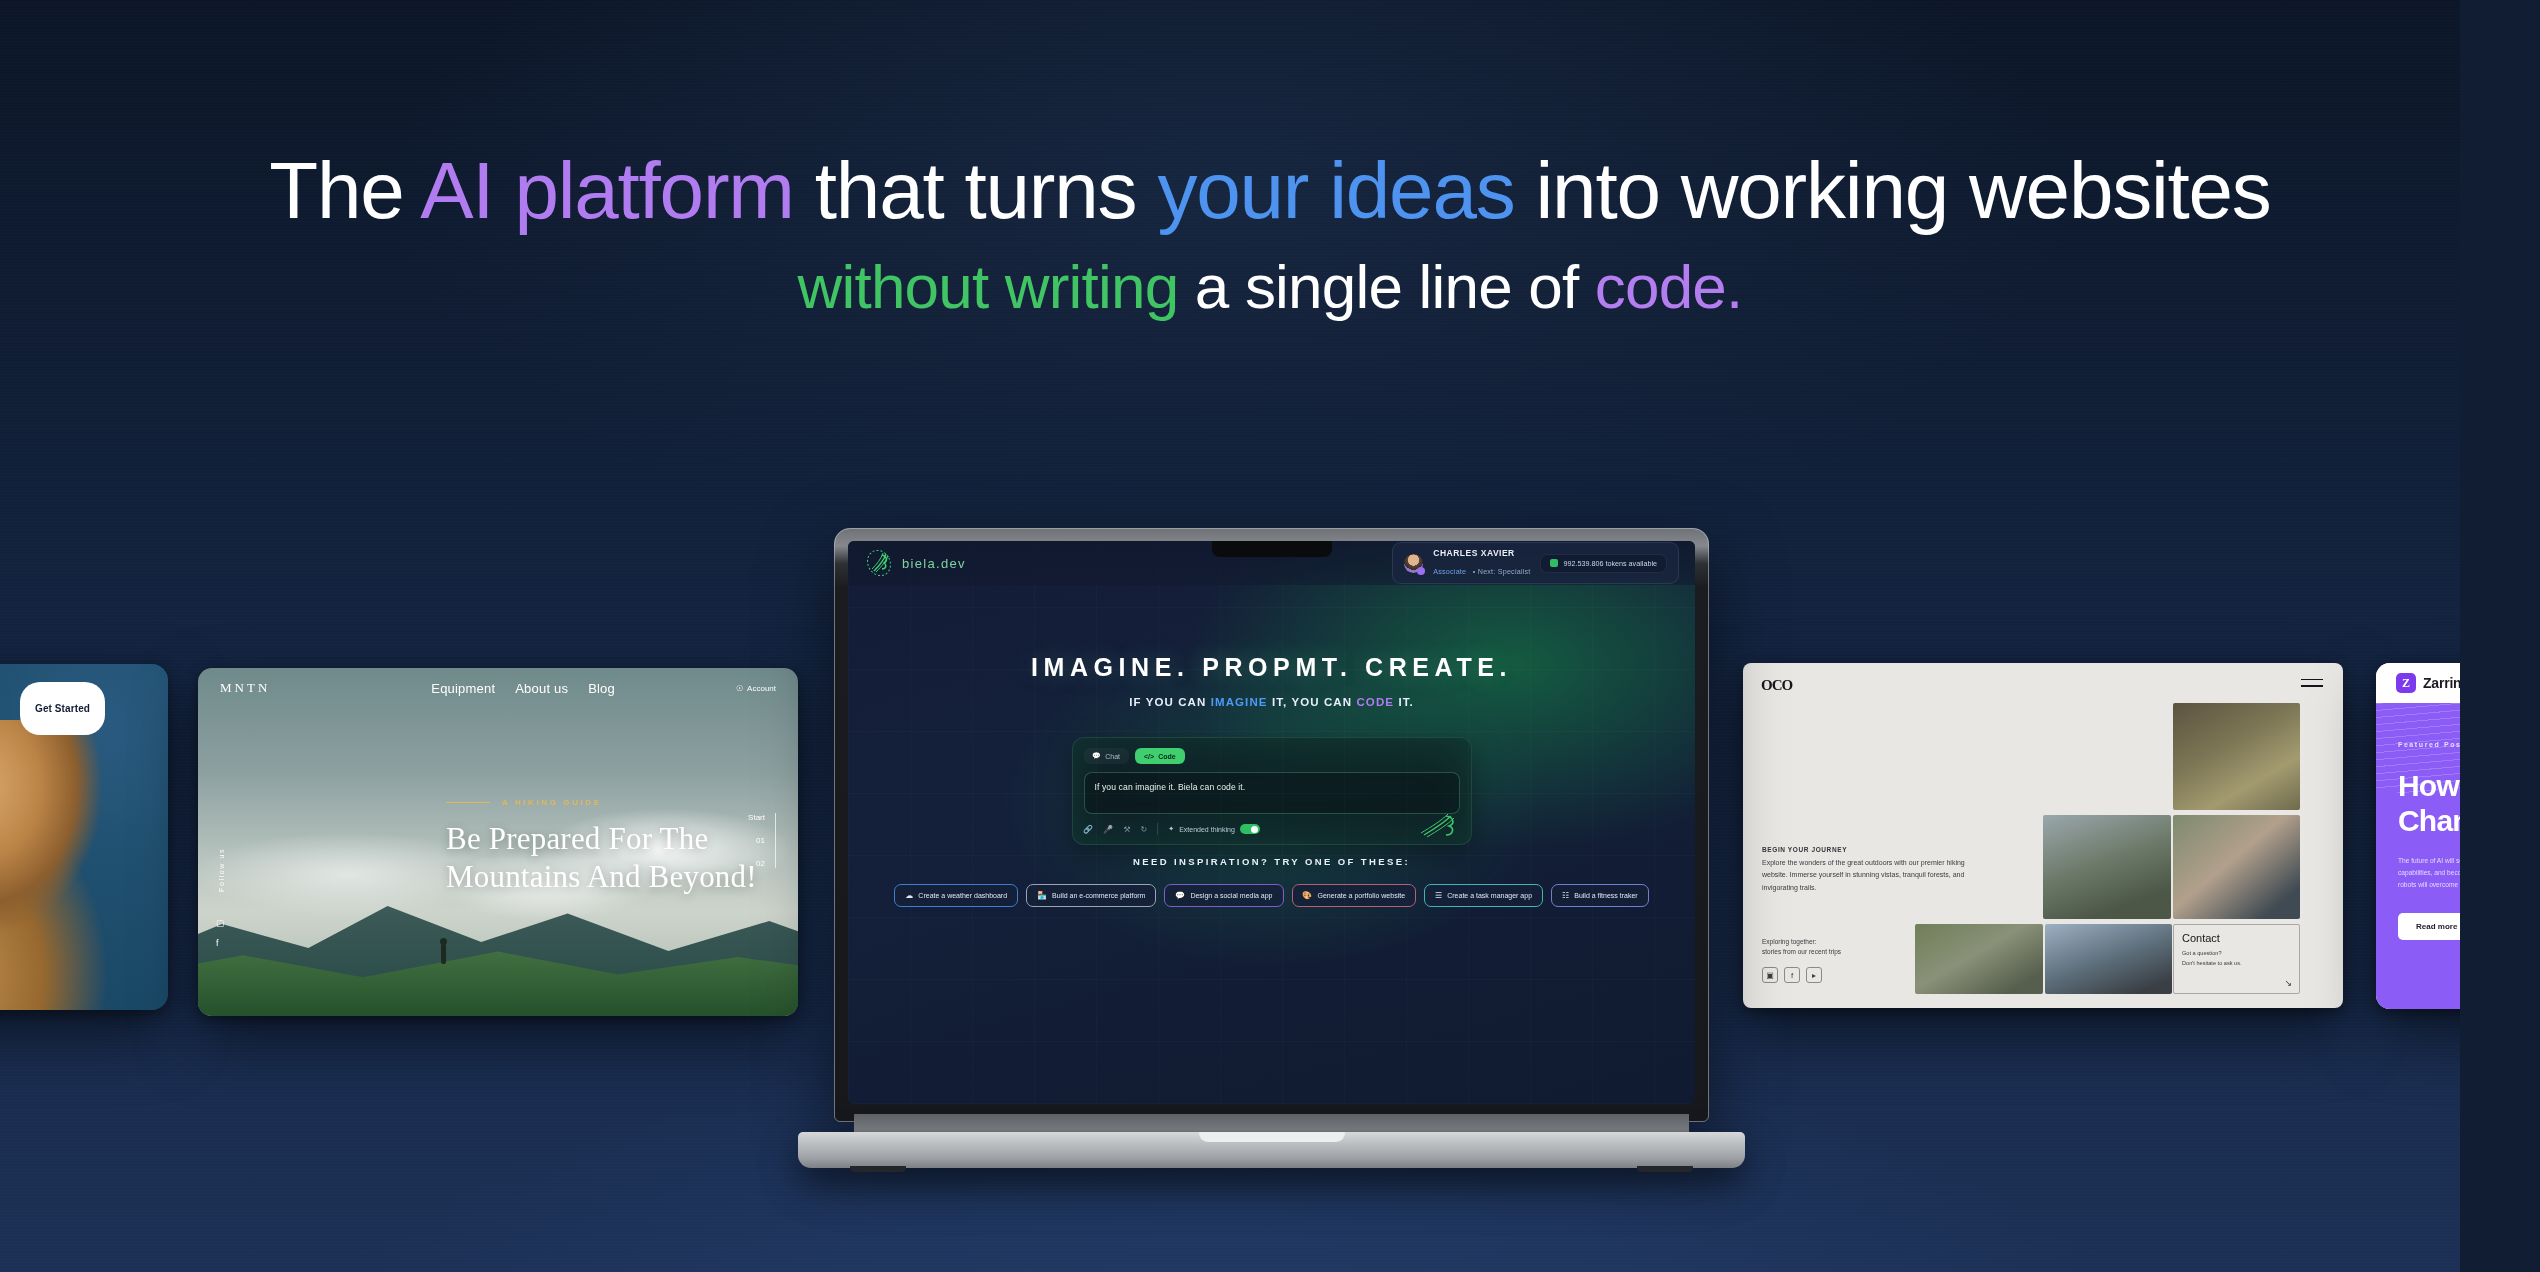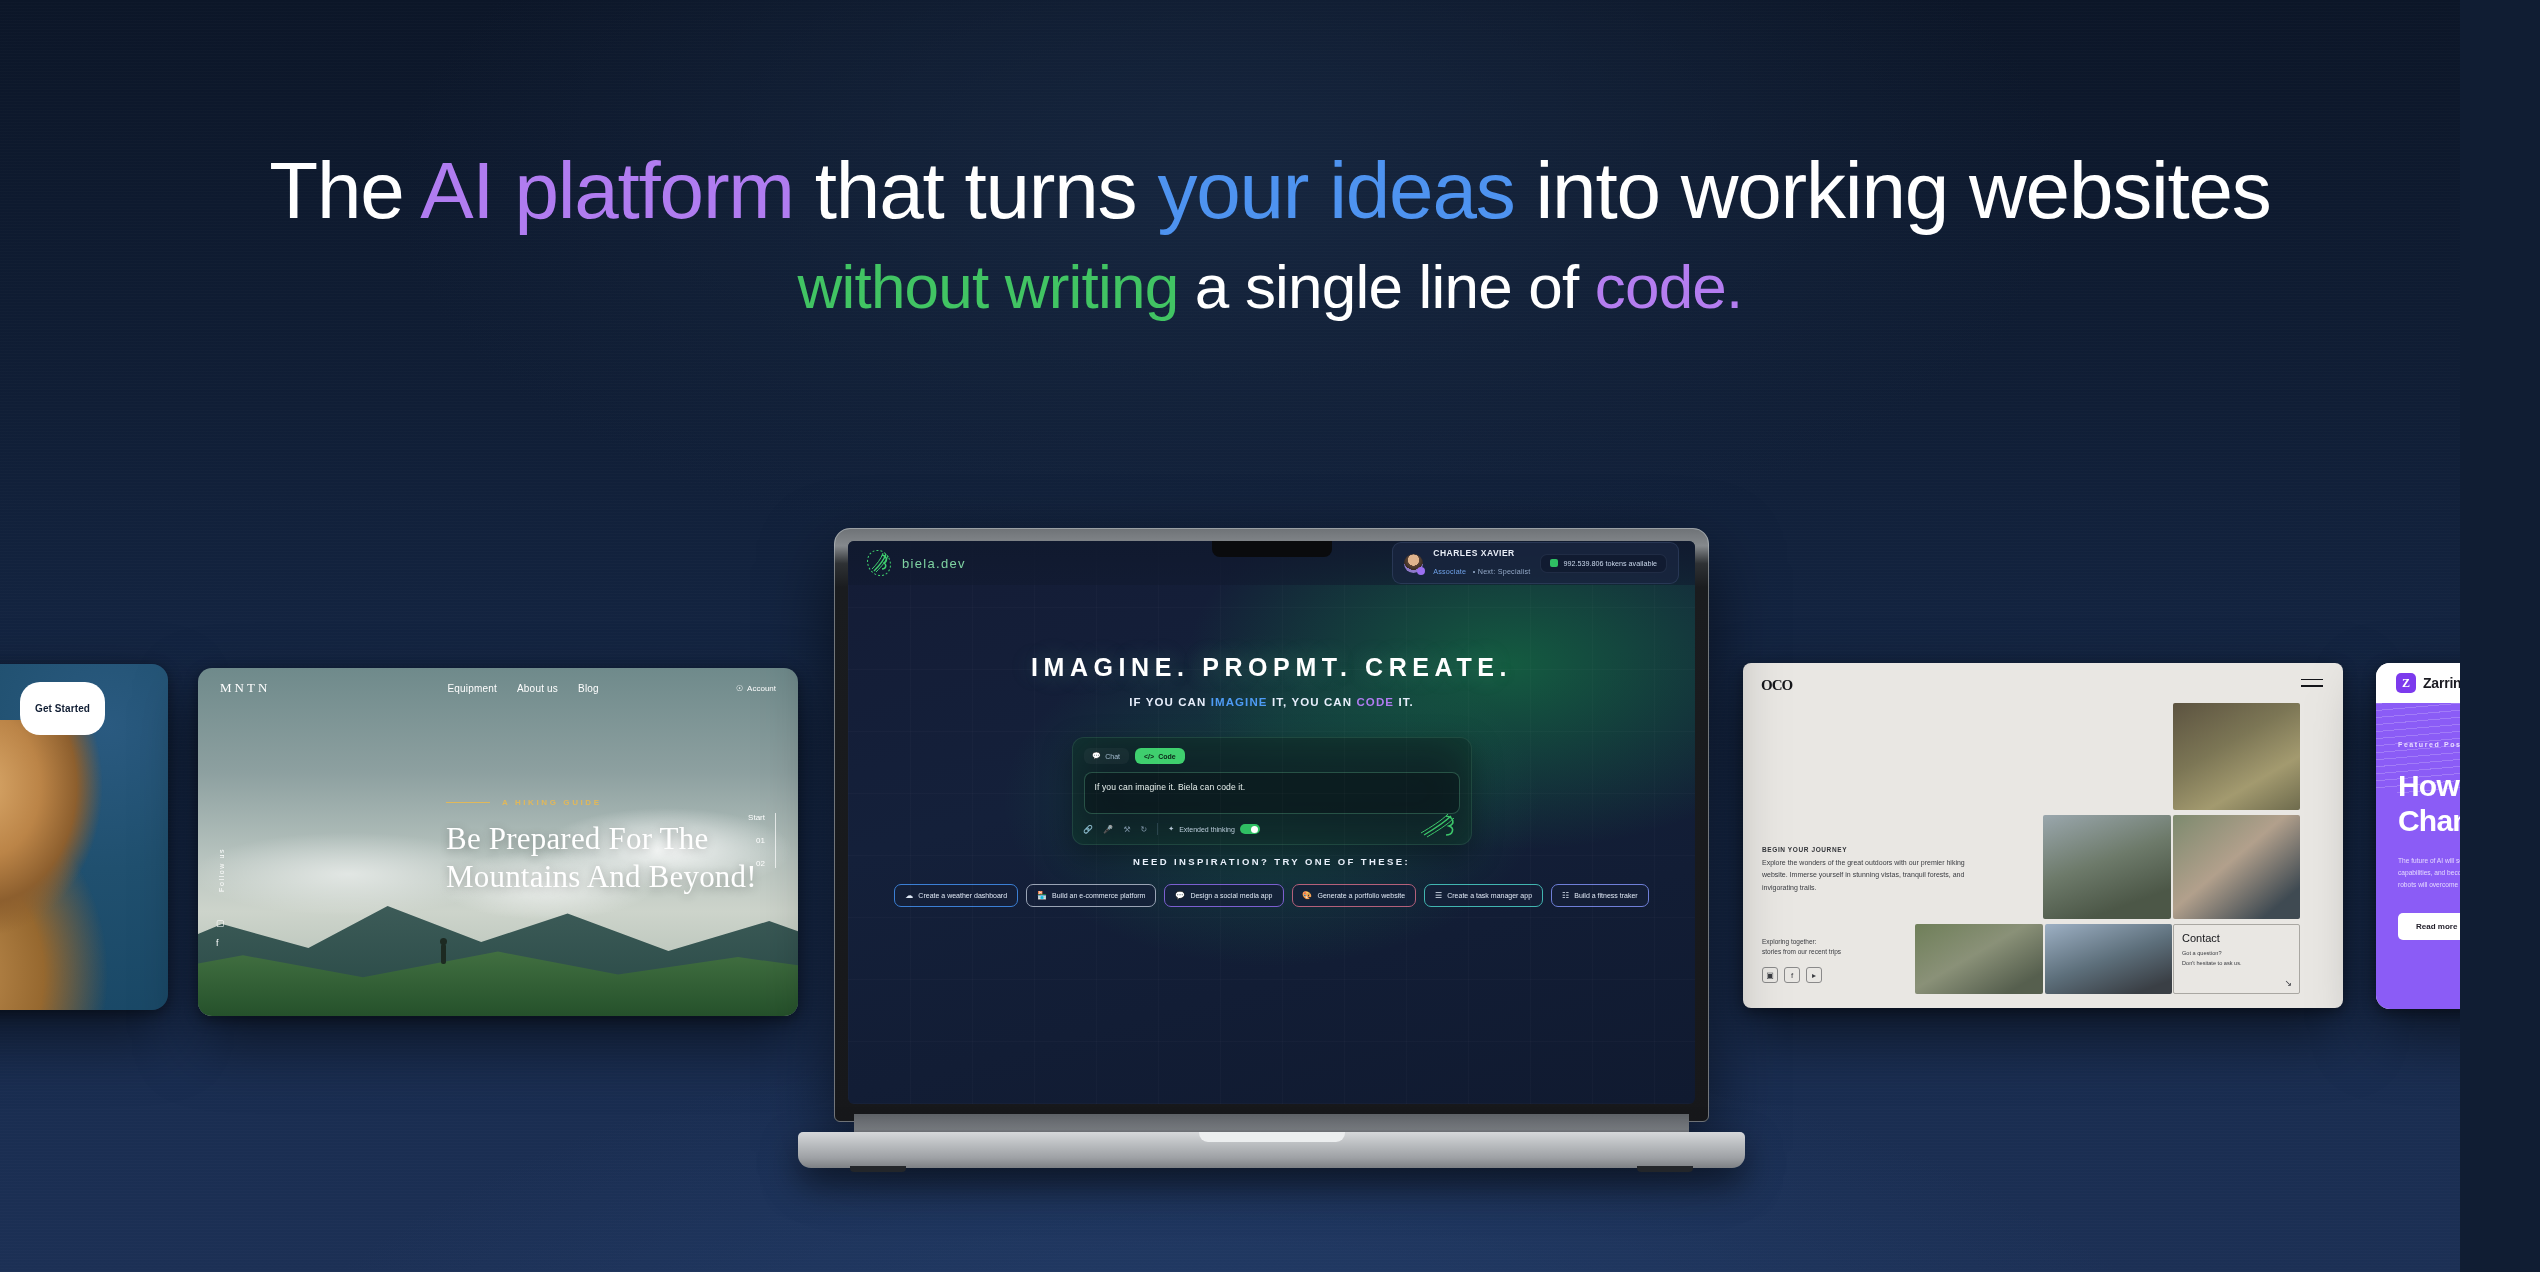--- a/index.html
+++ b/index.html
@@ -100,21 +100,21 @@
     background:linear-gradient(180deg,#4d7c4a,#25512b);
     clip-path: polygon(0 55%, 14% 34%, 30% 58%, 48% 30%, 64% 55%, 80% 36%, 100% 58%, 100% 100%, 0 100%);
   }
   .mntn-person{
     position:absolute; left:243px; bottom:52px; width:5px; height:20px; border-radius:2px;
     background:#1d2a22;
   }
   .mntn-person::before{content:""; position:absolute; left:-1px; top:-6px; width:7px;height:7px;border-radius:50%;background:#1d2a22;}
   .mntn-nav{ position:absolute; left:0; top:0; width:100%; height:40px; display:flex; align-items:center; padding:8px 22px;}
   .mntn-logo{ font-family:"Liberation Serif", serif; color:#fff; font-size:13px; letter-spacing:3px; }
-  .mntn-links{ margin-left:auto; margin-right:auto; display:flex; gap:20px; font-size:10px; color:#fff; letter-spacing:.2px;align-items:flex-end;}
+  .mntn-links{ margin-left:auto; margin-right:auto; display:flex; gap:20px; font-size:13px; color:#fff; letter-spacing:.2px;align-items:flex-end;}
   .mntn-acct{ display:flex; align-items:center; gap:4px; font-size:8px; color:#fff; position:absolute; right:22px; }
   .mntn-eyebrow{
     position:absolute; left:248px; top:130px; display:flex; align-items:center; gap:12px;
     color:#e0b85b; font-size:8px; letter-spacing:2.6px; font-weight:700;
   }
   .mntn-eyebrow .rule{ width:44px; height:1px; background:#e0b85b; display:block;}
   .mntn-title{
     position:absolute; left:248px; top:152px; width:330px;
     font-family:"Liberation Serif", serif; color:#fff; font-size:31px; line-height:1.22; letter-spacing:.2px;
     text-shadow:0 2px 10px rgba(0,0,0,.3);

